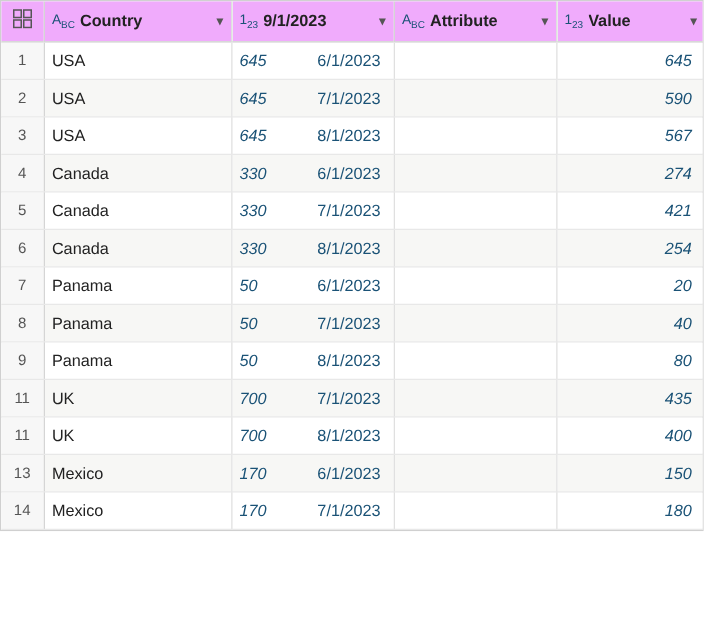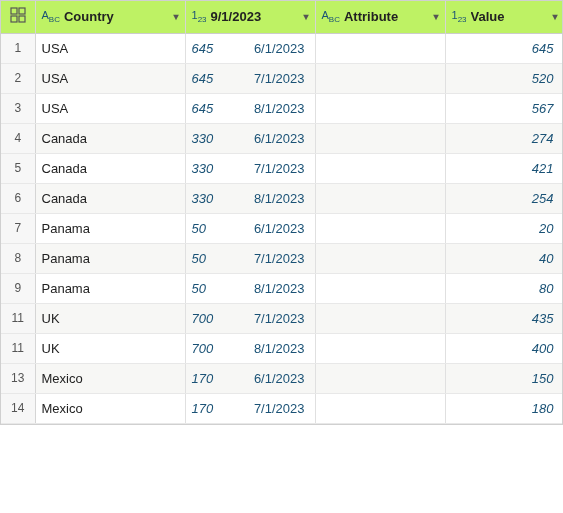--- a/index.html
+++ b/index.html
@@ -18,21 +18,21 @@
       width: 100%;
       table-layout: fixed;
     }
     col.col-index { width: 34px; }
     col.col-country { width: 150px; }
     col.col-date { width: 130px; }
     col.col-attribute { width: 130px; }
     col.col-value { width: 119px; }
 
     thead tr {
-      background: #bef264;
+      background: #f0abfc;
       border-bottom: 1px solid #ccc;
     }
     th {
       padding: 6px 6px;
       text-align: left;
       font-weight: 600;
       color: #222;
       border-right: 1px solid #d5d5d5;
       white-space: nowrap;
       overflow: hidden;
@@ -156,21 +156,21 @@
           <td class="country-cell">USA</td>
           <td class="date-cell"><span style="float:left;color:#1a5276;font-style:italic;">645</span><span style="color:#1a5276;">6/1/2023</span></td>
           <td class="attribute-cell"></td>
           <td class="value-cell">645</td>
         </tr>
         <tr>
           <td class="index-cell">2</td>
           <td class="country-cell">USA</td>
           <td class="date-cell"><span style="float:left;color:#1a5276;font-style:italic;">645</span><span style="color:#1a5276;">7/1/2023</span></td>
           <td class="attribute-cell"></td>
-          <td class="value-cell">520</td>
+          <td class="value-cell">590</td>
         </tr>
         <tr>
           <td class="index-cell">3</td>
           <td class="country-cell">USA</td>
           <td class="date-cell"><span style="float:left;color:#1a5276;font-style:italic;">645</span><span style="color:#1a5276;">8/1/2023</span></td>
           <td class="attribute-cell"></td>
           <td class="value-cell">567</td>
         </tr>
         <tr>
           <td class="index-cell">4</td>

